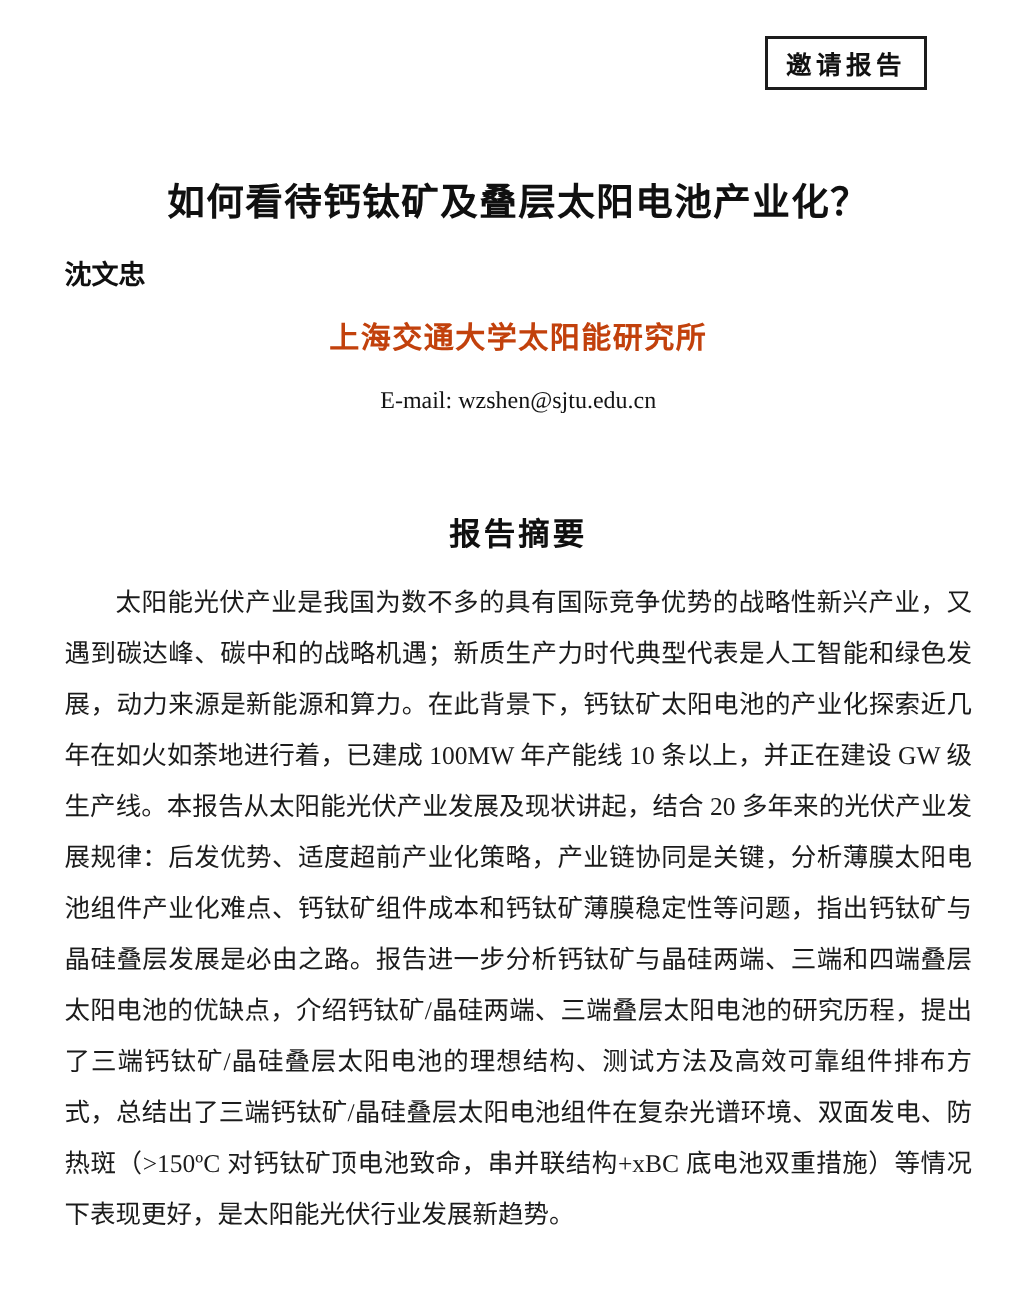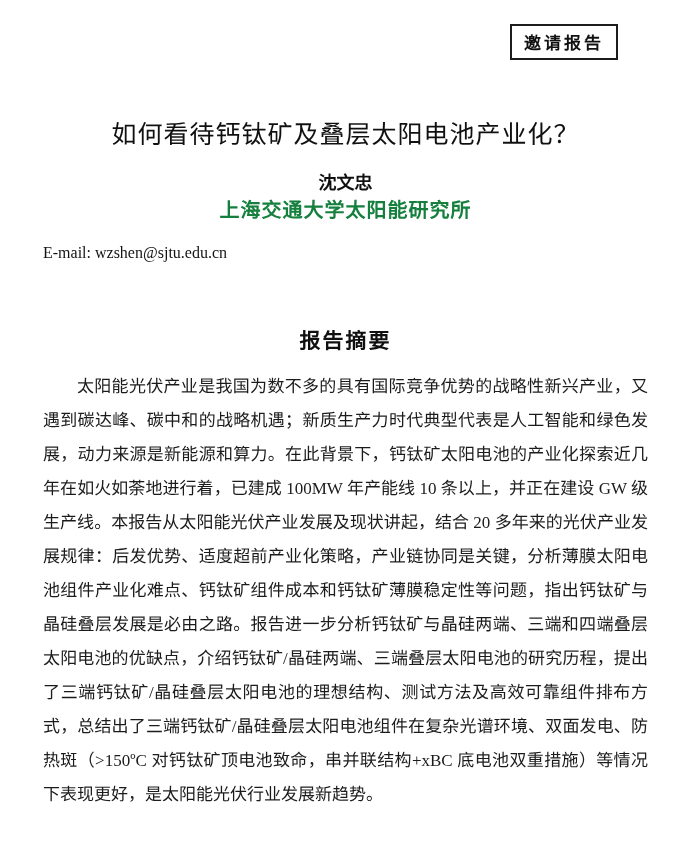--- a/index.html
+++ b/index.html
@@ -29,45 +29,44 @@
     font-weight: bold;
     font-size: 17px;
     letter-spacing: 3px;
     color: #111111;
     background: #ffffff;
   }
   .title {
     margin: 54px 0 0 0;
     text-align: center;
     font-family: "Liberation Sans", "DejaVu Sans", sans-serif;
-    font-weight: normal;
+    font-weight: bold;
     font-size: 25px;
     letter-spacing: 1px;
     color: #101010;
   }
   .author {
     margin-top: 18px;
-    text-align: center;
     font-family: "Liberation Sans", "DejaVu Sans", sans-serif;
     font-weight: bold;
     font-size: 18px;
     color: #101010;
   }
   .affiliation {
-    margin-top: 0;
+    margin-top: 15px;
     text-align: center;
     font-family: "Liberation Sans", "DejaVu Sans", sans-serif;
     font-weight: bold;
     font-size: 20px;
     letter-spacing: 1px;
-    color: #15803d;
+    color: #c2410c;
   }
   .email {
     margin-top: 21px;
-    text-align: left;
+    text-align: center;
     font-family: "Liberation Serif", "DejaVu Serif", serif;
     font-size: 16px;
     color: #131313;
   }
   .abstract-heading {
     margin: 62px 0 0 0;
     text-align: center;
     font-family: "Liberation Sans", "DejaVu Sans", sans-serif;
     font-weight: bold;
     font-size: 21px;

